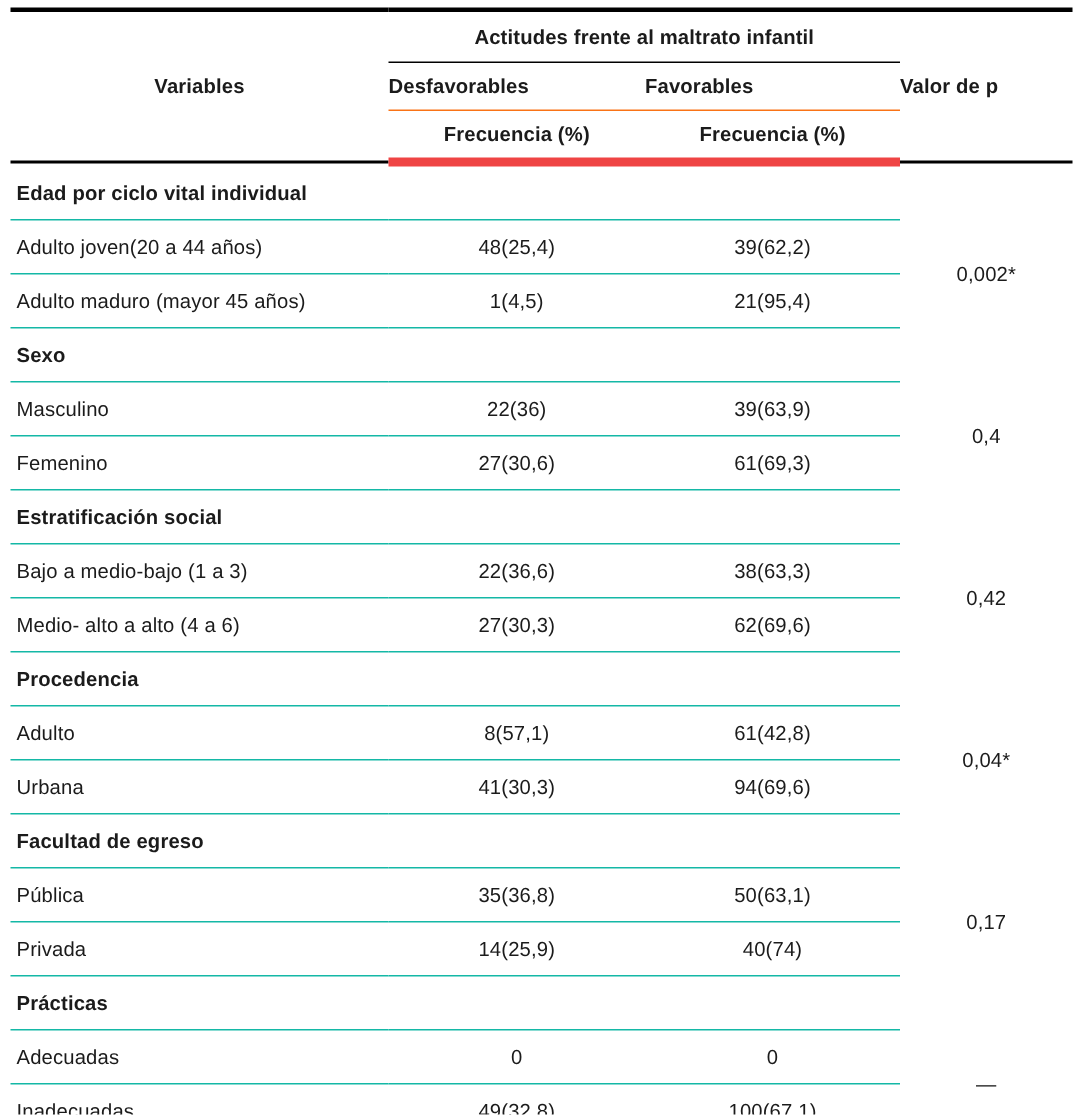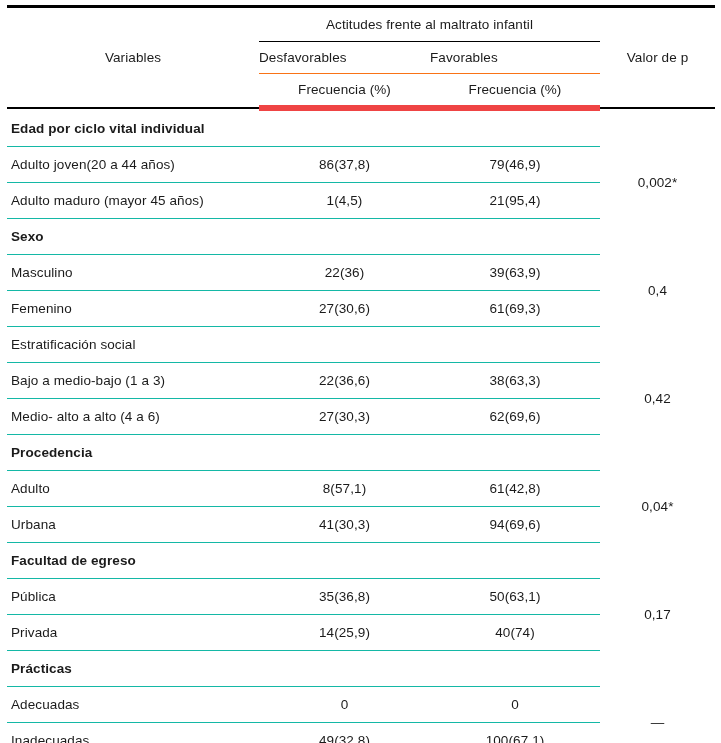--- a/index.html
+++ b/index.html
@@ -24,32 +24,32 @@
   col.c-fav { width: 170px; }
   col.c-p   { width: 115px; }
 
   th, td {
     font-size: 13.5px;
     font-weight: normal;
     padding: 0;
     letter-spacing: 0.1px;
   }
 
-  thead th { font-weight: normal; }
+  thead th { font-weight: bold; }
   thead { border-bottom: 2px solid #000; }
   .var-h { text-align: center; vertical-align: middle; border-bottom: 2px solid #000; }
-  .p-h   { text-align: center; vertical-align: middle; border-bottom: 2px solid #000; }
+  .p-h   { text-align: left; vertical-align: middle; border-bottom: 2px solid #000; }
   .group-title { border-bottom: 1px solid #000; height: 33px; text-align: center; }
   .subcol { border-bottom: 1px solid #f97316; height: 31px; text-align: left; }
   .freq { height: 31px; text-align: center; border-bottom: 6px solid #ef4444; }
 
   tbody td { height: 35px; }
   .section, .label, .num { border-bottom: 1px solid #14b8a6; }
   .section { font-weight: bold; padding-left: 4px; }
-  .section.regular { font-weight: normal; }
+  .section.regular { font-weight: bold; }
   .label { padding-left: 4px; }
   .num { text-align: center; }
   .p-val { text-align: center; vertical-align: middle; }
   .p-spacer { border: none; }
 </style>
 </head>
 <body>
 
 <div class="page">
   <table>
@@ -75,22 +75,22 @@
       </tr>
     </thead>
     <tbody>
 
       <tr>
         <td colspan="3" class="section">Edad por ciclo vital individual</td>
         <td class="p-spacer"></td>
       </tr>
       <tr>
         <td class="label">Adulto joven(20 a 44 años)</td>
-        <td class="num">86(37,8)</td>
-        <td class="num">79(46,9)</td>
+        <td class="num">48(25,4)</td>
+        <td class="num">39(62,2)</td>
         <td class="p-val" rowspan="2">0,002*</td>
       </tr>
       <tr>
         <td class="label">Adulto maduro (mayor 45 años)</td>
         <td class="num">1(4,5)</td>
         <td class="num">21(95,4)</td>
       </tr>
 
       <tr>
         <td colspan="3" class="section">Sexo</td>

